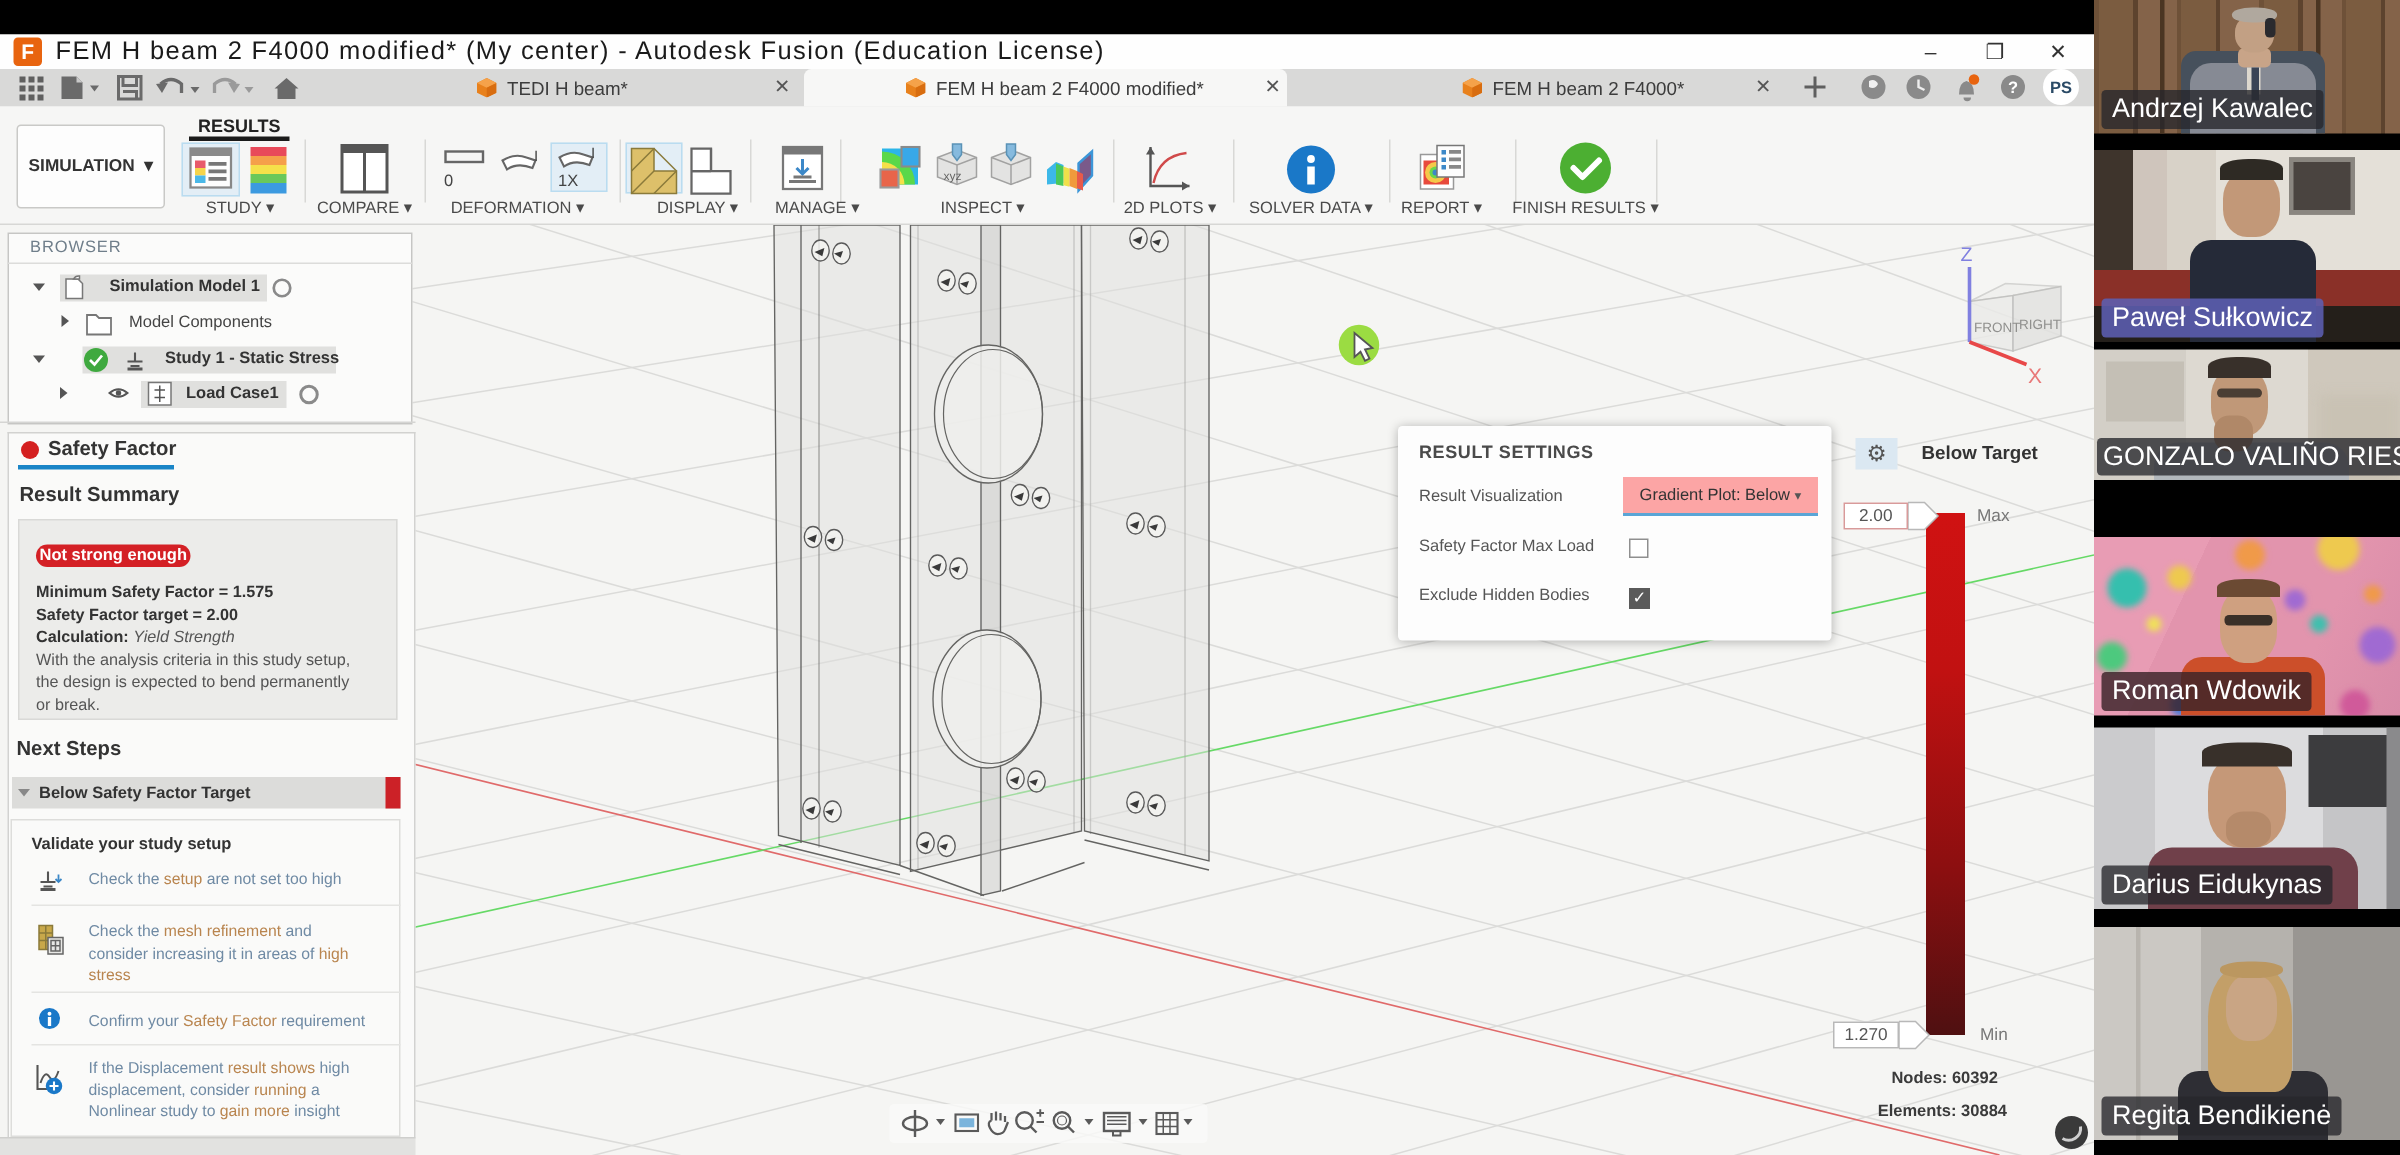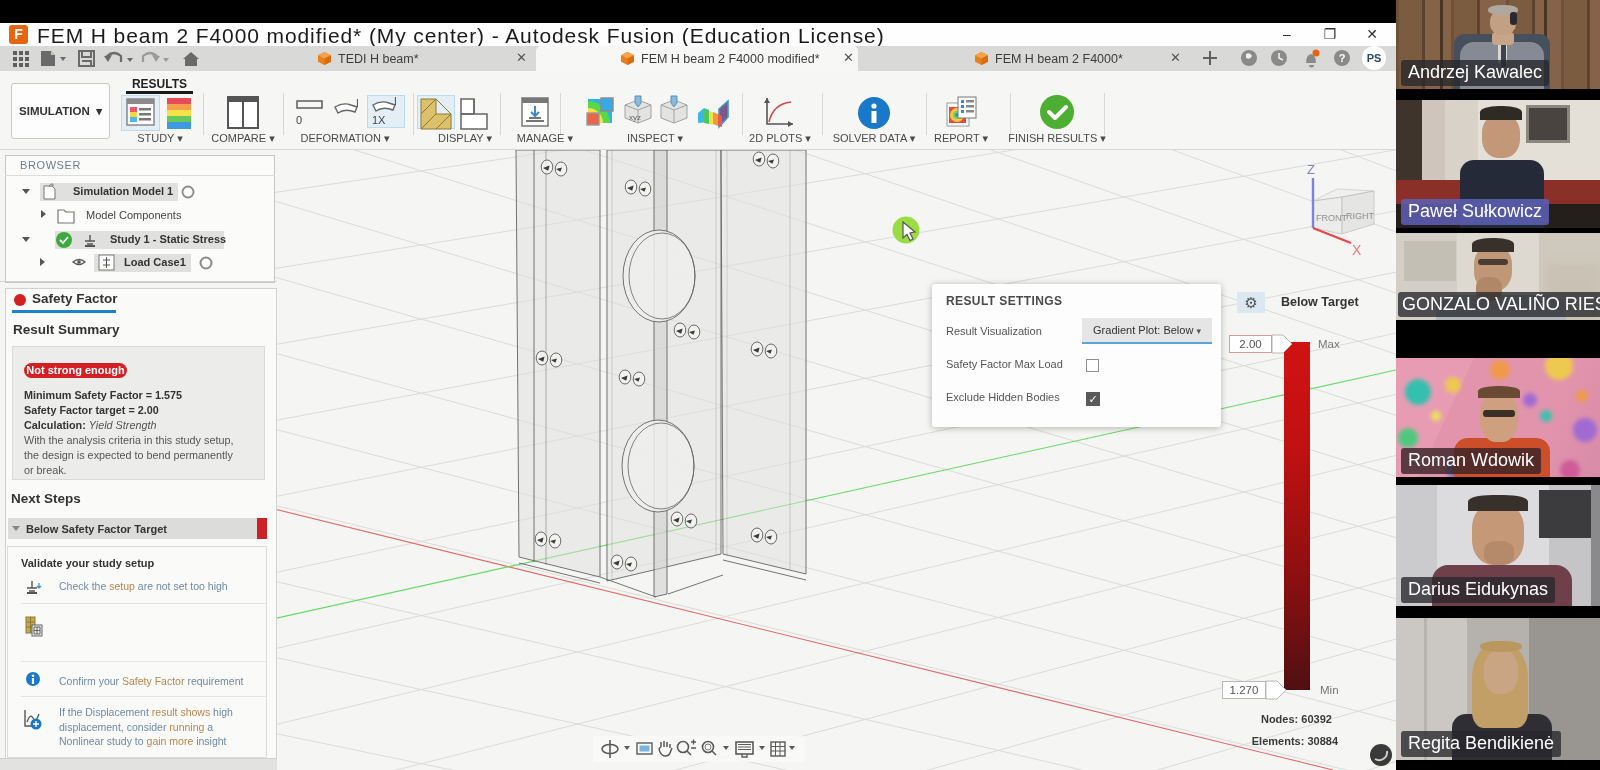--- a/index.html
+++ b/index.html
@@ -4,21 +4,21 @@
 <style>
 * { margin:0; padding:0; box-sizing:border-box; }
 html,body { width:1600px; height:770px; overflow:hidden; font-family:"Liberation Sans", sans-serif; background:#000; }
 #stage { position:relative; width:1600px; height:770px; }
 .abs { position:absolute; }
 
 #app { position:absolute; left:0; top:0; width:1396px; height:770px; background:#f5f5f3; }
 #topblack { position:absolute; left:0; top:0; width:1396px; height:23px; background:#000; }
 #titlebar { position:absolute; left:0; top:23px; width:1396px; height:23px; background:#fefefe; }
 #titlebar .ficon { position:absolute; left:9px; top:2px; width:19px; height:19px; background:#e8640f; border-radius:3px; color:#fff; font-weight:bold; font-size:14px; text-align:center; line-height:19px; }
-#titlebar .ttext { position:absolute; left:37px; top:1px; font-size:21px; color:#1a1a1a; letter-spacing:0.9px; white-space:nowrap; }
+#titlebar .ttext { position:absolute; left:37px; top:1px; font-size:17px; color:#1a1a1a; letter-spacing:0.9px; white-space:nowrap; }
 .winbtn { position:absolute; top:0; width:14px; height:23px; color:#333; font-size:14px; text-align:center; line-height:22px; }
 
 #tabbar { position:absolute; left:0; top:46px; width:1396px; height:25px; background:#d9d9d8; }
 .tab { position:absolute; top:0; height:25px; font-size:12.5px; color:#3c3c3c; }
 .tab.active { background:#f7f7f6; border-radius:5px 5px 0 0; }
 .cube { display:inline-block; width:13px; height:13px; position:relative; top:2px; margin-right:7px; }
 .tabx { color:#555; font-size:13px; }
 
 #toolbar { position:absolute; left:0; top:71px; width:1396px; height:79px; background:#f6f6f5; border-bottom:1px solid #d7d7d5; }
 #simbtn { position:absolute; left:11px; top:12px; width:99px; height:56px; background:#fdfdfd; border:1px solid #c9c9c7; border-radius:3px; font-size:11.5px; font-weight:bold; color:#333; text-align:center; line-height:54px; }
@@ -76,21 +76,21 @@
       </svg>
       <div class="tab" style="left:300px;width:236px;">
         <span style="position:absolute;left:18px;top:4px;"><svg class="cube" viewBox="0 0 14 14">
               <path d="M7 0 L14 3.5 L14 10.5 L7 14 L0 10.5 L0 3.5 Z" fill="#e8811c"></path>
               <path d="M7 0 L14 3.5 L7 7 L0 3.5 Z" fill="#f5a24a"></path>
               <path d="M7 7 L14 3.5 L14 10.5 L7 14 Z" fill="#d86d10"></path>
             </svg>TEDI H beam*</span>
         <span class="tabx" style="position:absolute;left:216px;top:4px;">✕</span>
       </div>
       <div class="tab active" style="left:536px;width:322px;">
-        <span style="position:absolute;left:68px;top:4px;margin-left:17px;"><svg class="cube" viewBox="0 0 14 14">
+        <span style="position:absolute;left:68px;top:4px;"><svg class="cube" viewBox="0 0 14 14">
               <path d="M7 0 L14 3.5 L14 10.5 L7 14 L0 10.5 L0 3.5 Z" fill="#e8811c"></path>
               <path d="M7 0 L14 3.5 L7 7 L0 3.5 Z" fill="#f5a24a"></path>
               <path d="M7 7 L14 3.5 L14 10.5 L7 14 Z" fill="#d86d10"></path>
             </svg>FEM H beam 2 F4000 modified*</span>
         <span class="tabx" style="position:absolute;left:307px;top:4px;">✕</span>
       </div>
       <div class="tab" style="left:858px;width:328px;">
         <span style="position:absolute;left:97px;top:4px;margin-left:20px;"><svg class="cube" viewBox="0 0 14 14">
               <path d="M7 0 L14 3.5 L14 10.5 L7 14 L0 10.5 L0 3.5 Z" fill="#e8811c"></path>
               <path d="M7 0 L14 3.5 L7 7 L0 3.5 Z" fill="#f5a24a"></path>
@@ -371,21 +371,21 @@
           <line x1="1313" y1="228" x2="1313" y2="178" stroke="#8080e0" stroke-width="2.4"></line>
           <text x="1307" y="174" font-size="13" fill="#8080e0">Z</text>
           <line x1="1313" y1="228" x2="1351" y2="243" stroke="#e84848" stroke-width="2.4"></line>
           <text x="1352" y="255" font-size="14" fill="#e87878">X</text>
         </g>
       </svg>
 
       <div style="position:absolute;left:932px;top:134px;width:289px;height:143px;background:#fdfdfd;border-radius:3px;box-shadow:0 1px 7px rgba(0,0,0,0.28);">
         <div style="position:absolute;left:14px;top:10px;font-size:12px;font-weight:bold;color:#4a4a4a;letter-spacing:0.4px;">RESULT SETTINGS</div>
         <div style="position:absolute;left:14px;top:41px;font-size:11px;color:#555;">Result Visualization</div>
-        <div style="position:absolute;left:150px;top:34px;width:130px;height:26px;border-bottom:2px solid #5aa5d6;background:#e5e5e5;font-size:11px;color:#333;line-height:25px;white-space:nowrap;text-align:center;">Gradient Plot: Below <span style="font-size:9px;color:#555;">▾</span></div>
+        <div style="position:absolute;left:150px;top:34px;width:130px;height:26px;border-bottom:2px solid #5aa5d6;background:#fca5a5;font-size:11px;color:#333;line-height:25px;white-space:nowrap;text-align:center;">Gradient Plot: Below <span style="font-size:9px;color:#555;">▾</span></div>
         <div style="position:absolute;left:14px;top:74px;font-size:11px;color:#555;">Safety Factor Max Load</div>
         <div style="position:absolute;left:154px;top:75px;width:13px;height:13px;border:1.5px solid #8f8f8f;background:#fff;"></div>
         <div style="position:absolute;left:14px;top:107px;font-size:11px;color:#555;">Exclude Hidden Bodies</div>
         <div style="position:absolute;left:154px;top:108px;width:14px;height:14px;background:#5a5a5a;color:#fff;font-size:11px;text-align:center;line-height:14px;">✓</div>
       </div>
 
       <div style="position:absolute;left:1237px;top:142px;width:28px;height:21px;background:#dbe8f2;color:#555;font-size:15px;text-align:center;line-height:21px;">⚙</div>
       <div style="position:absolute;left:1281px;top:145px;font-size:12.5px;font-weight:bold;color:#333;">Below Target</div>
 
       <div style="position:absolute;left:1284px;top:192px;width:26px;height:348px;background:linear-gradient(#d01212,#c11111 30%,#8c0f10 68%,#4f1011 100%);"></div>
@@ -480,20 +480,21 @@
       <div style="position:absolute;left:8px;top:368px;width:259px;height:21px;background:#dcdcda;"></div>
       <div style="position:absolute;left:257px;top:368px;width:10px;height:21px;background:#cc2127;"></div>
       <svg style="position:absolute;left:12px;top:375px;" width="10" height="8">
           <path d="M0 1 l8 0 -4 5 z" fill="#888"></path>
         </svg>
       <div style="position:absolute;left:26px;top:373px;font-size:11px;font-weight:bold;color:#333;">Below Safety Factor Target</div>
       <div style="position:absolute;left:7px;top:396px;width:260px;height:212px;background:#fafaf9;border:1px solid #dddddb;"></div>
       <div style="position:absolute;left:21px;top:407px;font-size:11px;font-weight:bold;color:#333;">Validate your study setup</div>
       <div class="nstext" style="position:absolute;left:59px;top:429px;">Check the <span class="no">setup</span> are not set too high</div>
       <div style="position:absolute;left:21px;top:453px;width:246px;height:1px;background:#e4e4e2;"></div>
+      <div class="nstext" style="position:absolute;left:59px;top:464px;">Check the <span class="no">mesh refinement</span> and<br>consider increasing it in areas of <span class="no">high</span><br><span class="no">stress</span></div>
       <div style="position:absolute;left:21px;top:511px;width:246px;height:1px;background:#e4e4e2;"></div>
       <div class="nstext" style="position:absolute;left:59px;top:524px;">Confirm your <span class="no">Safety Factor</span> requirement</div>
       <div style="position:absolute;left:21px;top:546px;width:246px;height:1px;background:#e4e4e2;"></div>
       <div class="nstext" style="position:absolute;left:59px;top:555px;">If the Displacement <span class="no">result shows</span> high<br>displacement, consider <span class="no">running</span> a<br>Nonlinear study to <span class="no">gain more</span> insight</div>
       <svg style="position:absolute;left:24px;top:429px;" width="20" height="20">
           <g stroke="#555" stroke-width="1.4" fill="none">
             <path d="M8 2 v7 M3 9 h10 M5 12 h6"></path>
             <path d="M3 14 h10" stroke-width="2"></path>
             <path d="M15 4 v5 M13 7 l2 2 2 -2" stroke="#3c88c8" stroke-width="1.2"></path>
           </g>

